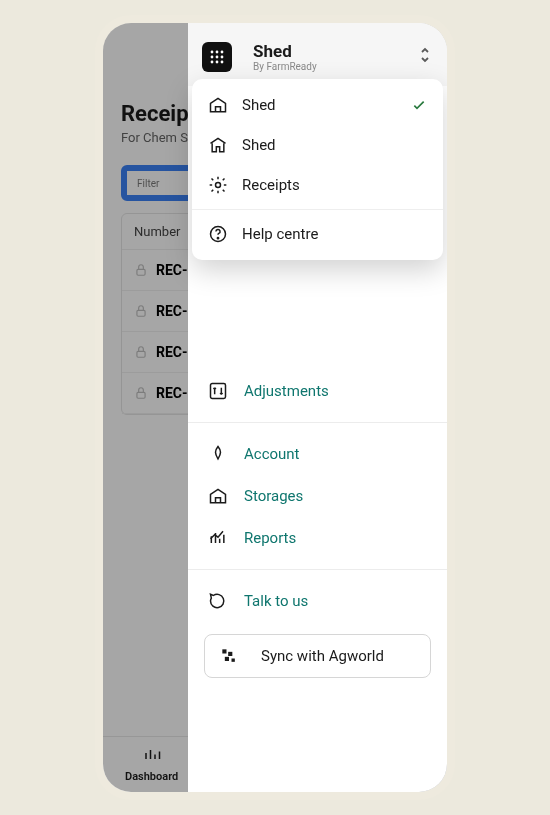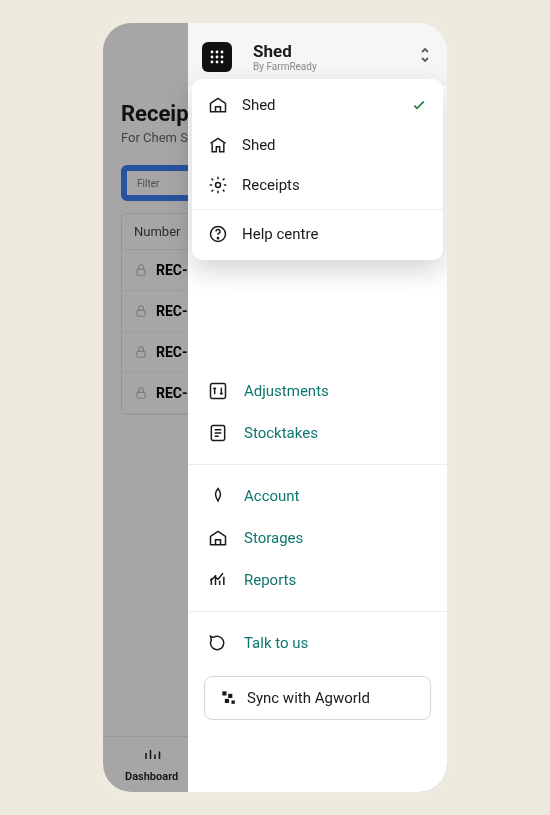--- a/index.html
+++ b/index.html
@@ -213,21 +213,21 @@
     background: #ececec;
     margin: 10px 0;
   }
   .sync-btn {
     margin: 12px 16px;
     border: 1px solid #d6d6d6;
     border-radius: 8px;
     padding: 11px 14px;
     display: flex;
     align-items: center;
-    gap: 8px;
+    gap: 22px;
     font-size: 15px;
     color: #1b1b1b;
     background: #fff;
   }
 
   .ph-dashboard { color:#1b1b1b; }
   svg { display: block; }
 </style>
 </head>
 <body>
@@ -383,29 +383,20 @@
 
         <div class="nav-item">
           <span class="nav-icon">
             <svg viewBox="0 0 24 24" fill="none" stroke="currentColor" stroke-width="1.8">
                 <rect x="3" y="3" width="18" height="18" rx="2"></rect>
                 <path d="M8 8v8M8 8l-1.5 1.5M8 8l1.5 1.5M16 16V8M16 16l-1.5-1.5M16 16l1.5-1.5"></path>
               </svg>
           </span>
           <span>Adjustments</span>
         </div>
-        <div class="nav-item">
-          <span class="nav-icon">
-            <svg viewBox="0 0 24 24" fill="none" stroke="currentColor" stroke-width="1.8">
-                <rect x="4" y="3" width="16" height="18" rx="2"></rect>
-                <path d="M8 8h8M8 12h8M8 16h5"></path>
-              </svg>
-          </span>
-          <span>Stocktakes</span>
-        </div>
 
         <div class="nav-divider"></div>
 
         <div class="nav-item">
           <span class="nav-icon">
             <svg viewBox="0 0 24 24" fill="none" stroke="currentColor" stroke-width="1.8">
                 <path d="M12 3c4 5 4 8 0 15-4-7-4-10 0-15z"></path>
               </svg>
           </span>
           <span>Account</span>

